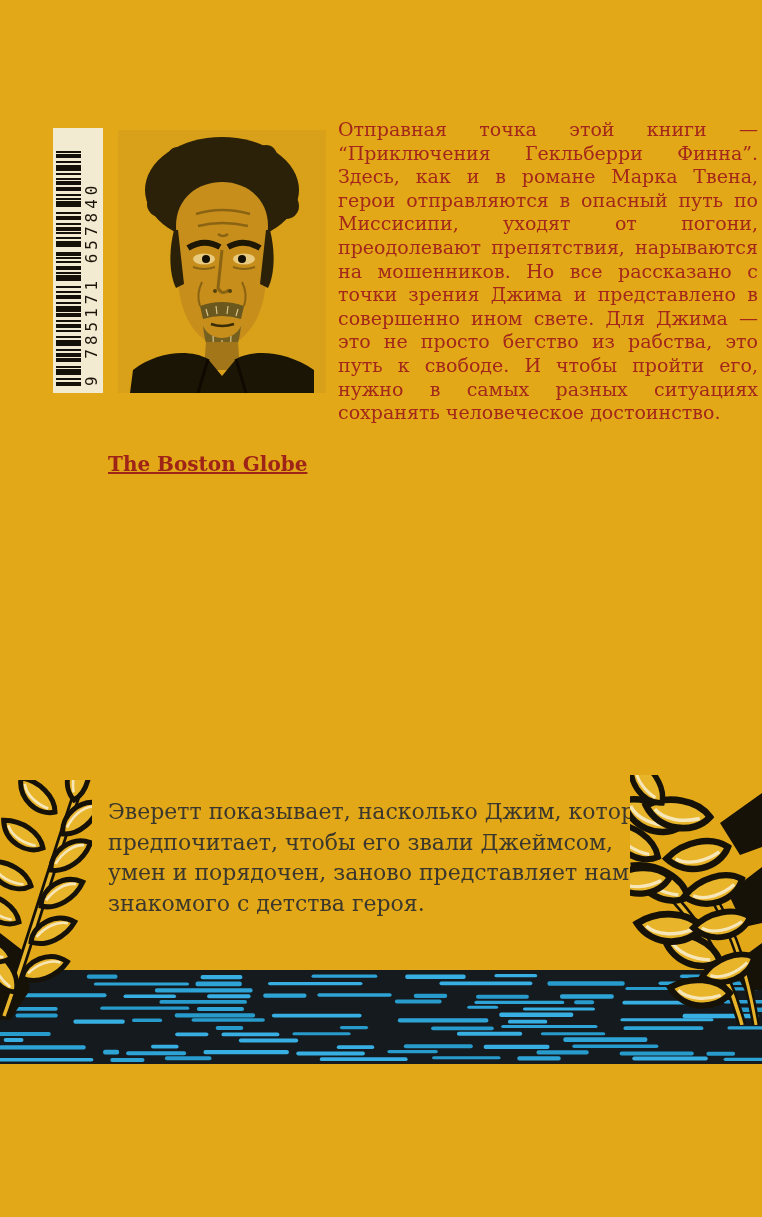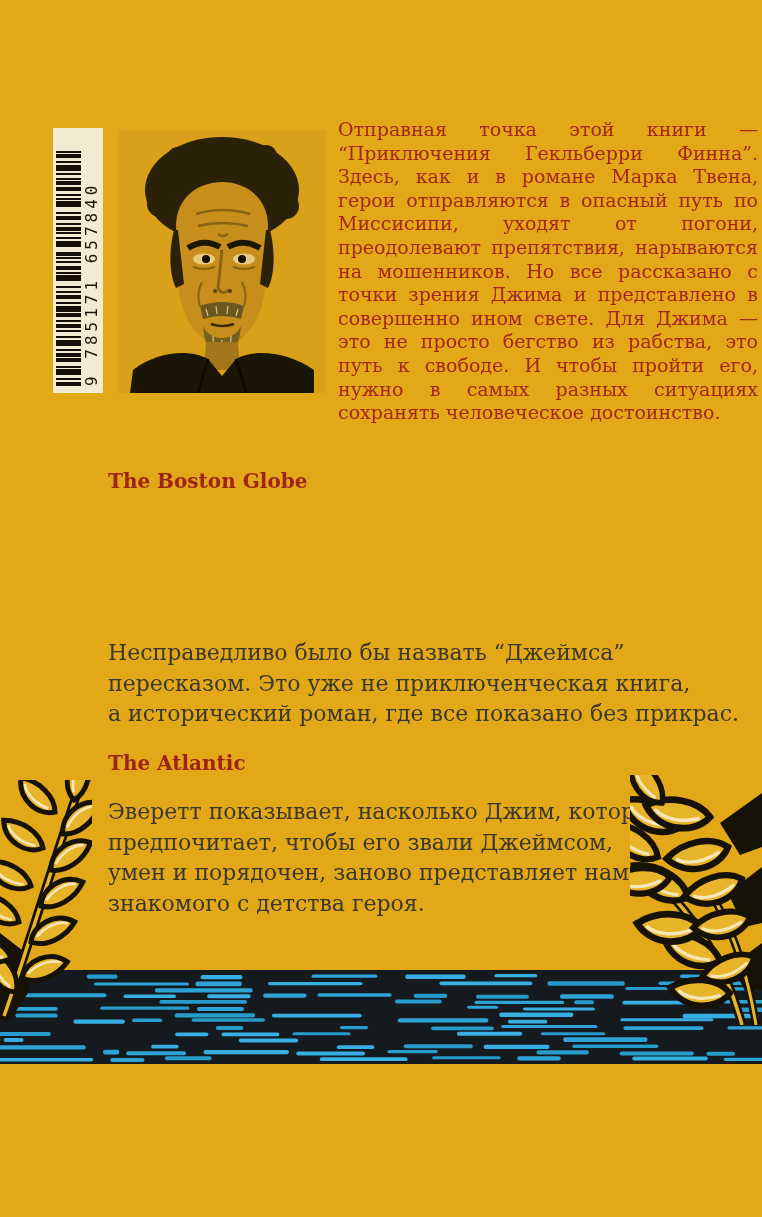--- a/index.html
+++ b/index.html
@@ -40,21 +40,21 @@
   
   .quote{position:absolute;left:108px;width:650px;}
   .quote-1{top:448px;}
   .quote-2{top:638px;}
   .quote-3{top:797px;}
   .quote-text{
     margin:0;white-space:pre-line;
     font-size:22px;line-height:30.5px;color:#3B372C;
   }
   .quote-source{
-    margin-top:21px;font-weight:bold;font-size:20px;color:#9E2418;
+    margin-top:4px;font-weight:bold;font-size:20px;color:#9E2418;text-decoration:underline;
   }
   
   .water{position:absolute;left:0;top:970px;width:762px;height:94px;z-index:1;}
   .laurel-left{position:absolute;left:-4px;top:780px;width:96px;height:240px;z-index:2;}
   .laurel-right{position:absolute;left:630px;top:775px;width:132px;height:250px;z-index:2;}
 </style>
 </head>
 <body>
 
 <div class="cover">
@@ -158,26 +158,20 @@
       <path d="M90,229 L80,263 M118,229 L128,263" stroke="#0E0A02" stroke-width="3"></path>
     </svg>
   </div>
 
   <p class="annotation">Отправная точка этой книги — “Приключения Гекльберри Финна”. Здесь, как и в романе Марка Твена, герои отправляются в опасный путь по Миссисипи, уходят от погони, преодолевают препятствия, нарываются на мошенников. Но все рассказано с точки зрения Джима и представлено в совершенно ином свете. Для Джима — это не просто бегство из рабства, это путь к свободе. И чтобы пройти его, нужно в самых разных ситуациях сохранять человеческое достоинство.</p>
 
   <section class="quote quote-1">
     <div class="quote-source">The Boston Globe</div>
   </section>
 
-  <section class="quote quote-2">
-    <p class="quote-text">Несправедливо было бы назвать “Джеймса”
-пересказом. Это уже не приключенческая книга,
-а исторический роман, где все показано без прикрас.</p>
-    <div class="quote-source">The Atlantic</div>
-  </section>
 
   <section class="quote quote-3">
     <p class="quote-text">Эверетт показывает, насколько Джим, который
 предпочитает, чтобы его звали Джеймсом,
 умен и порядочен, заново представляет нам
 знакомого с детства героя.</p>
   </section>
 
   <svg class="water" id="water-svg" viewBox="0 0 762 94" preserveAspectRatio="none">
     <rect x="0" y="0" width="762" height="94" fill="#141A1E"></rect>

